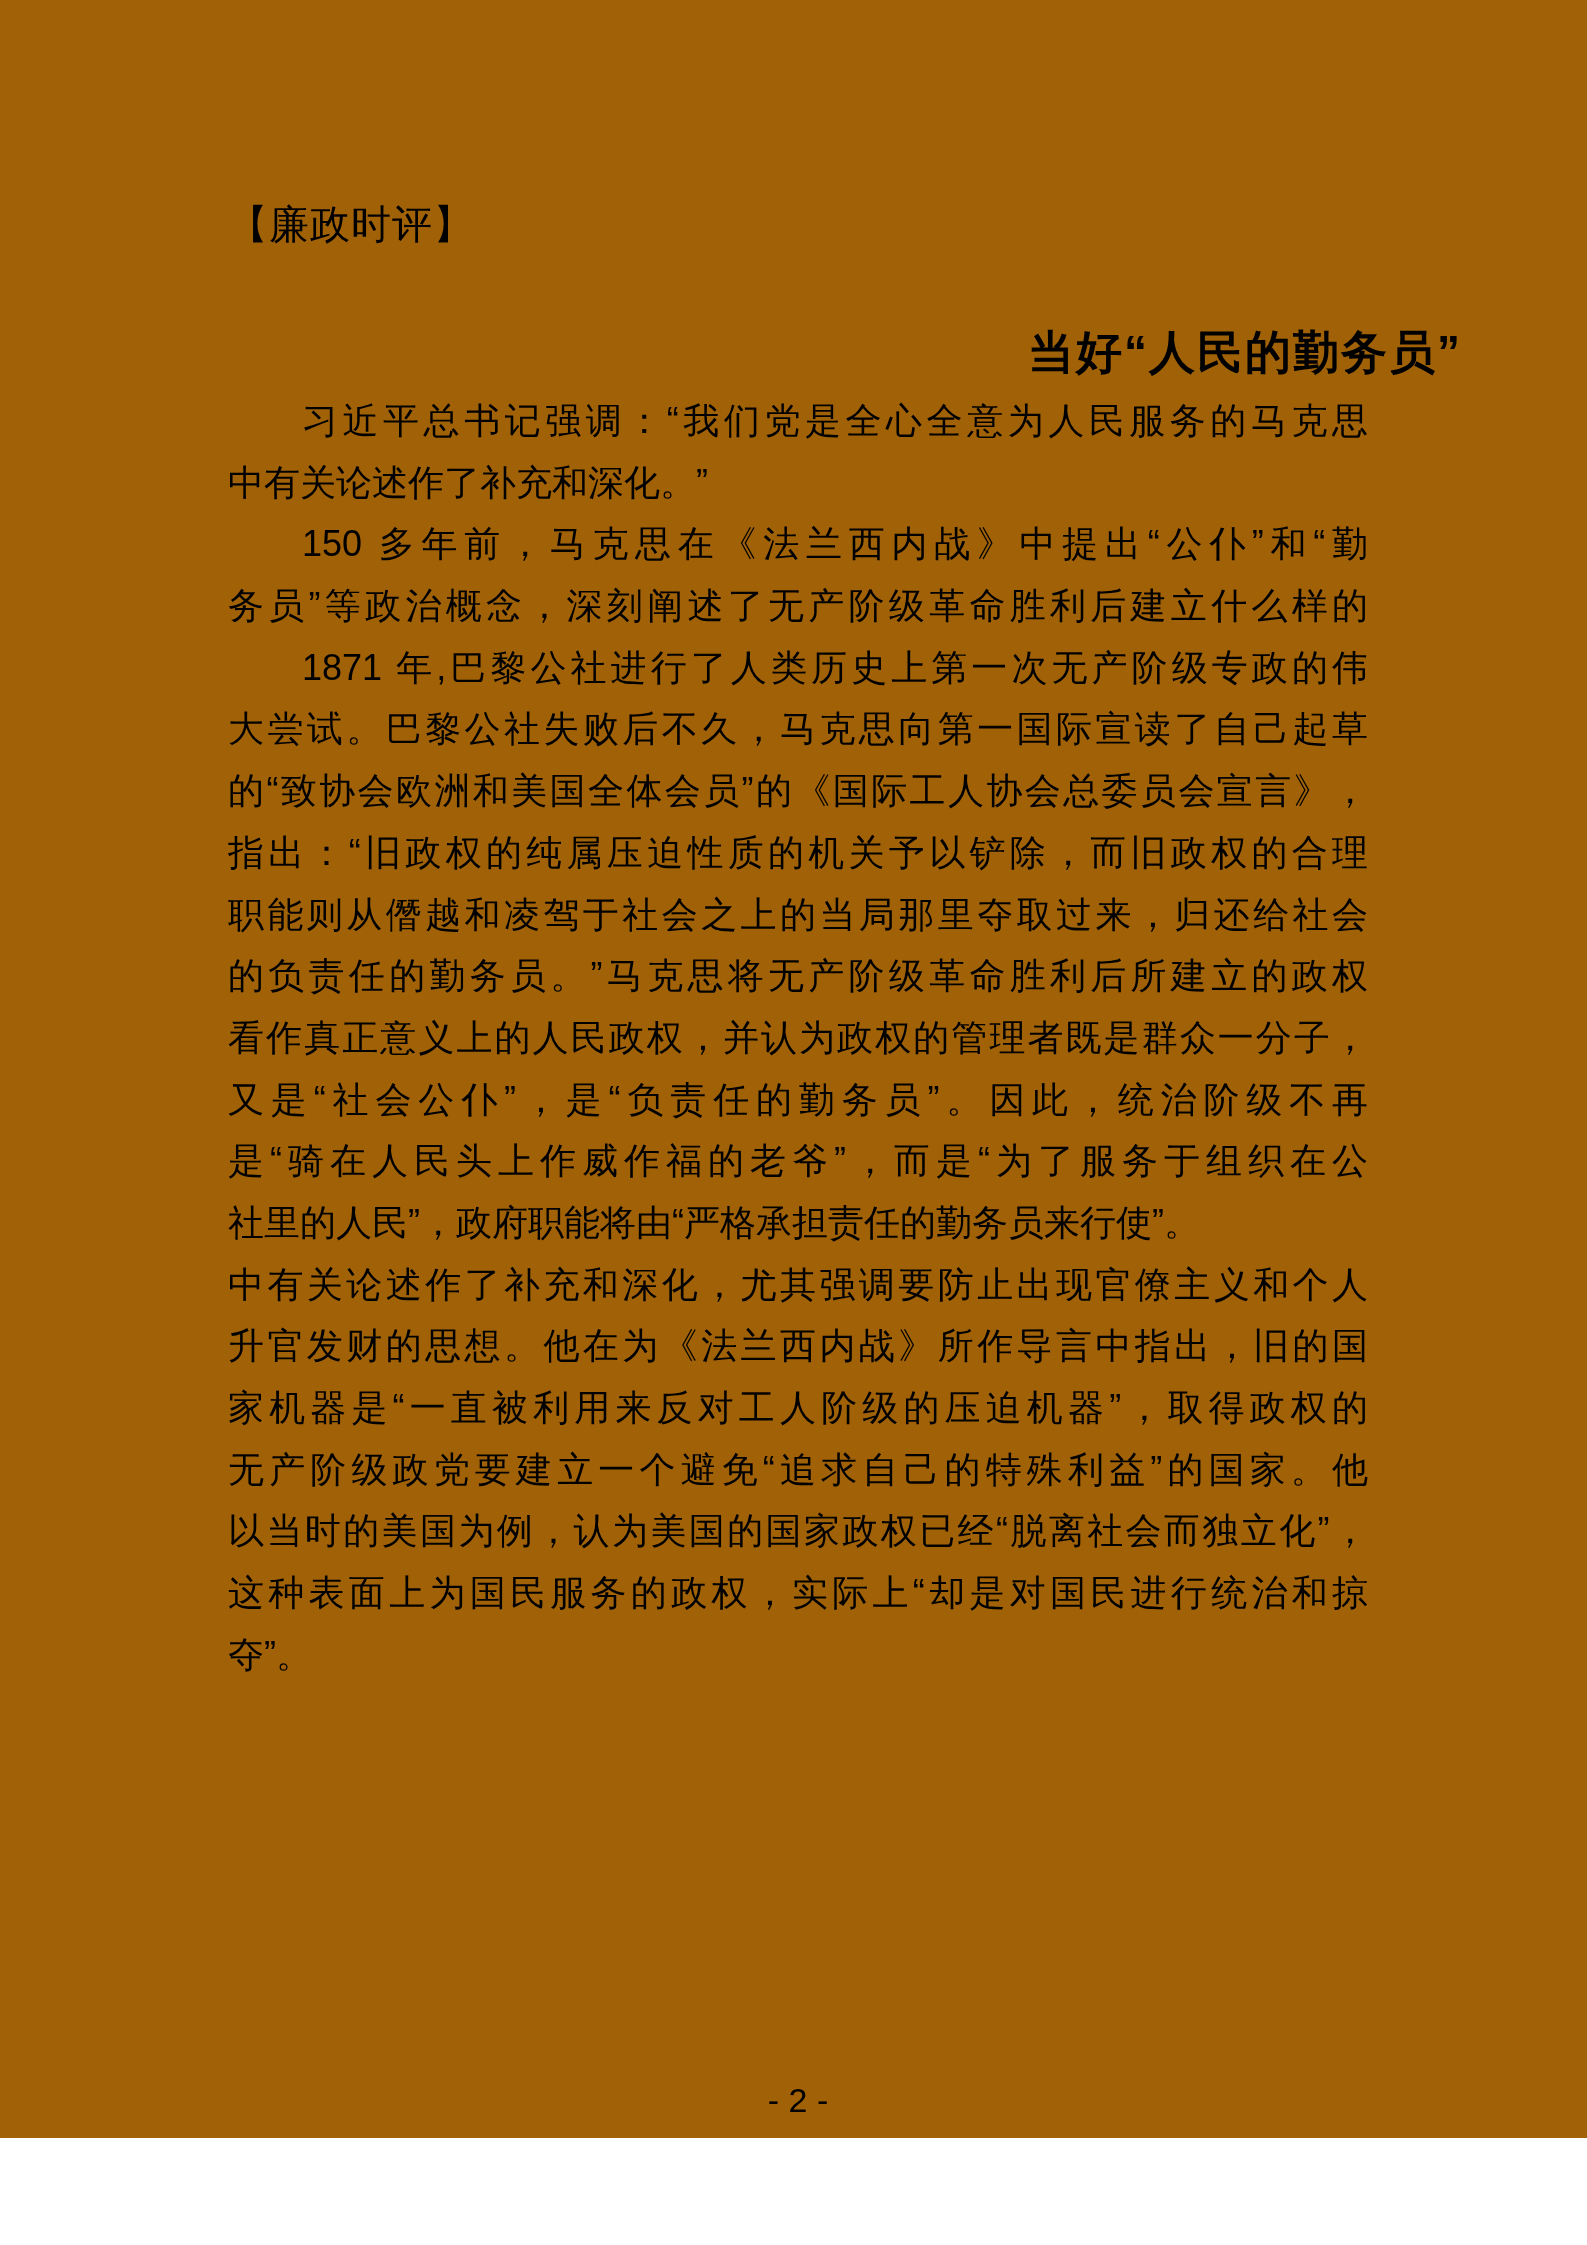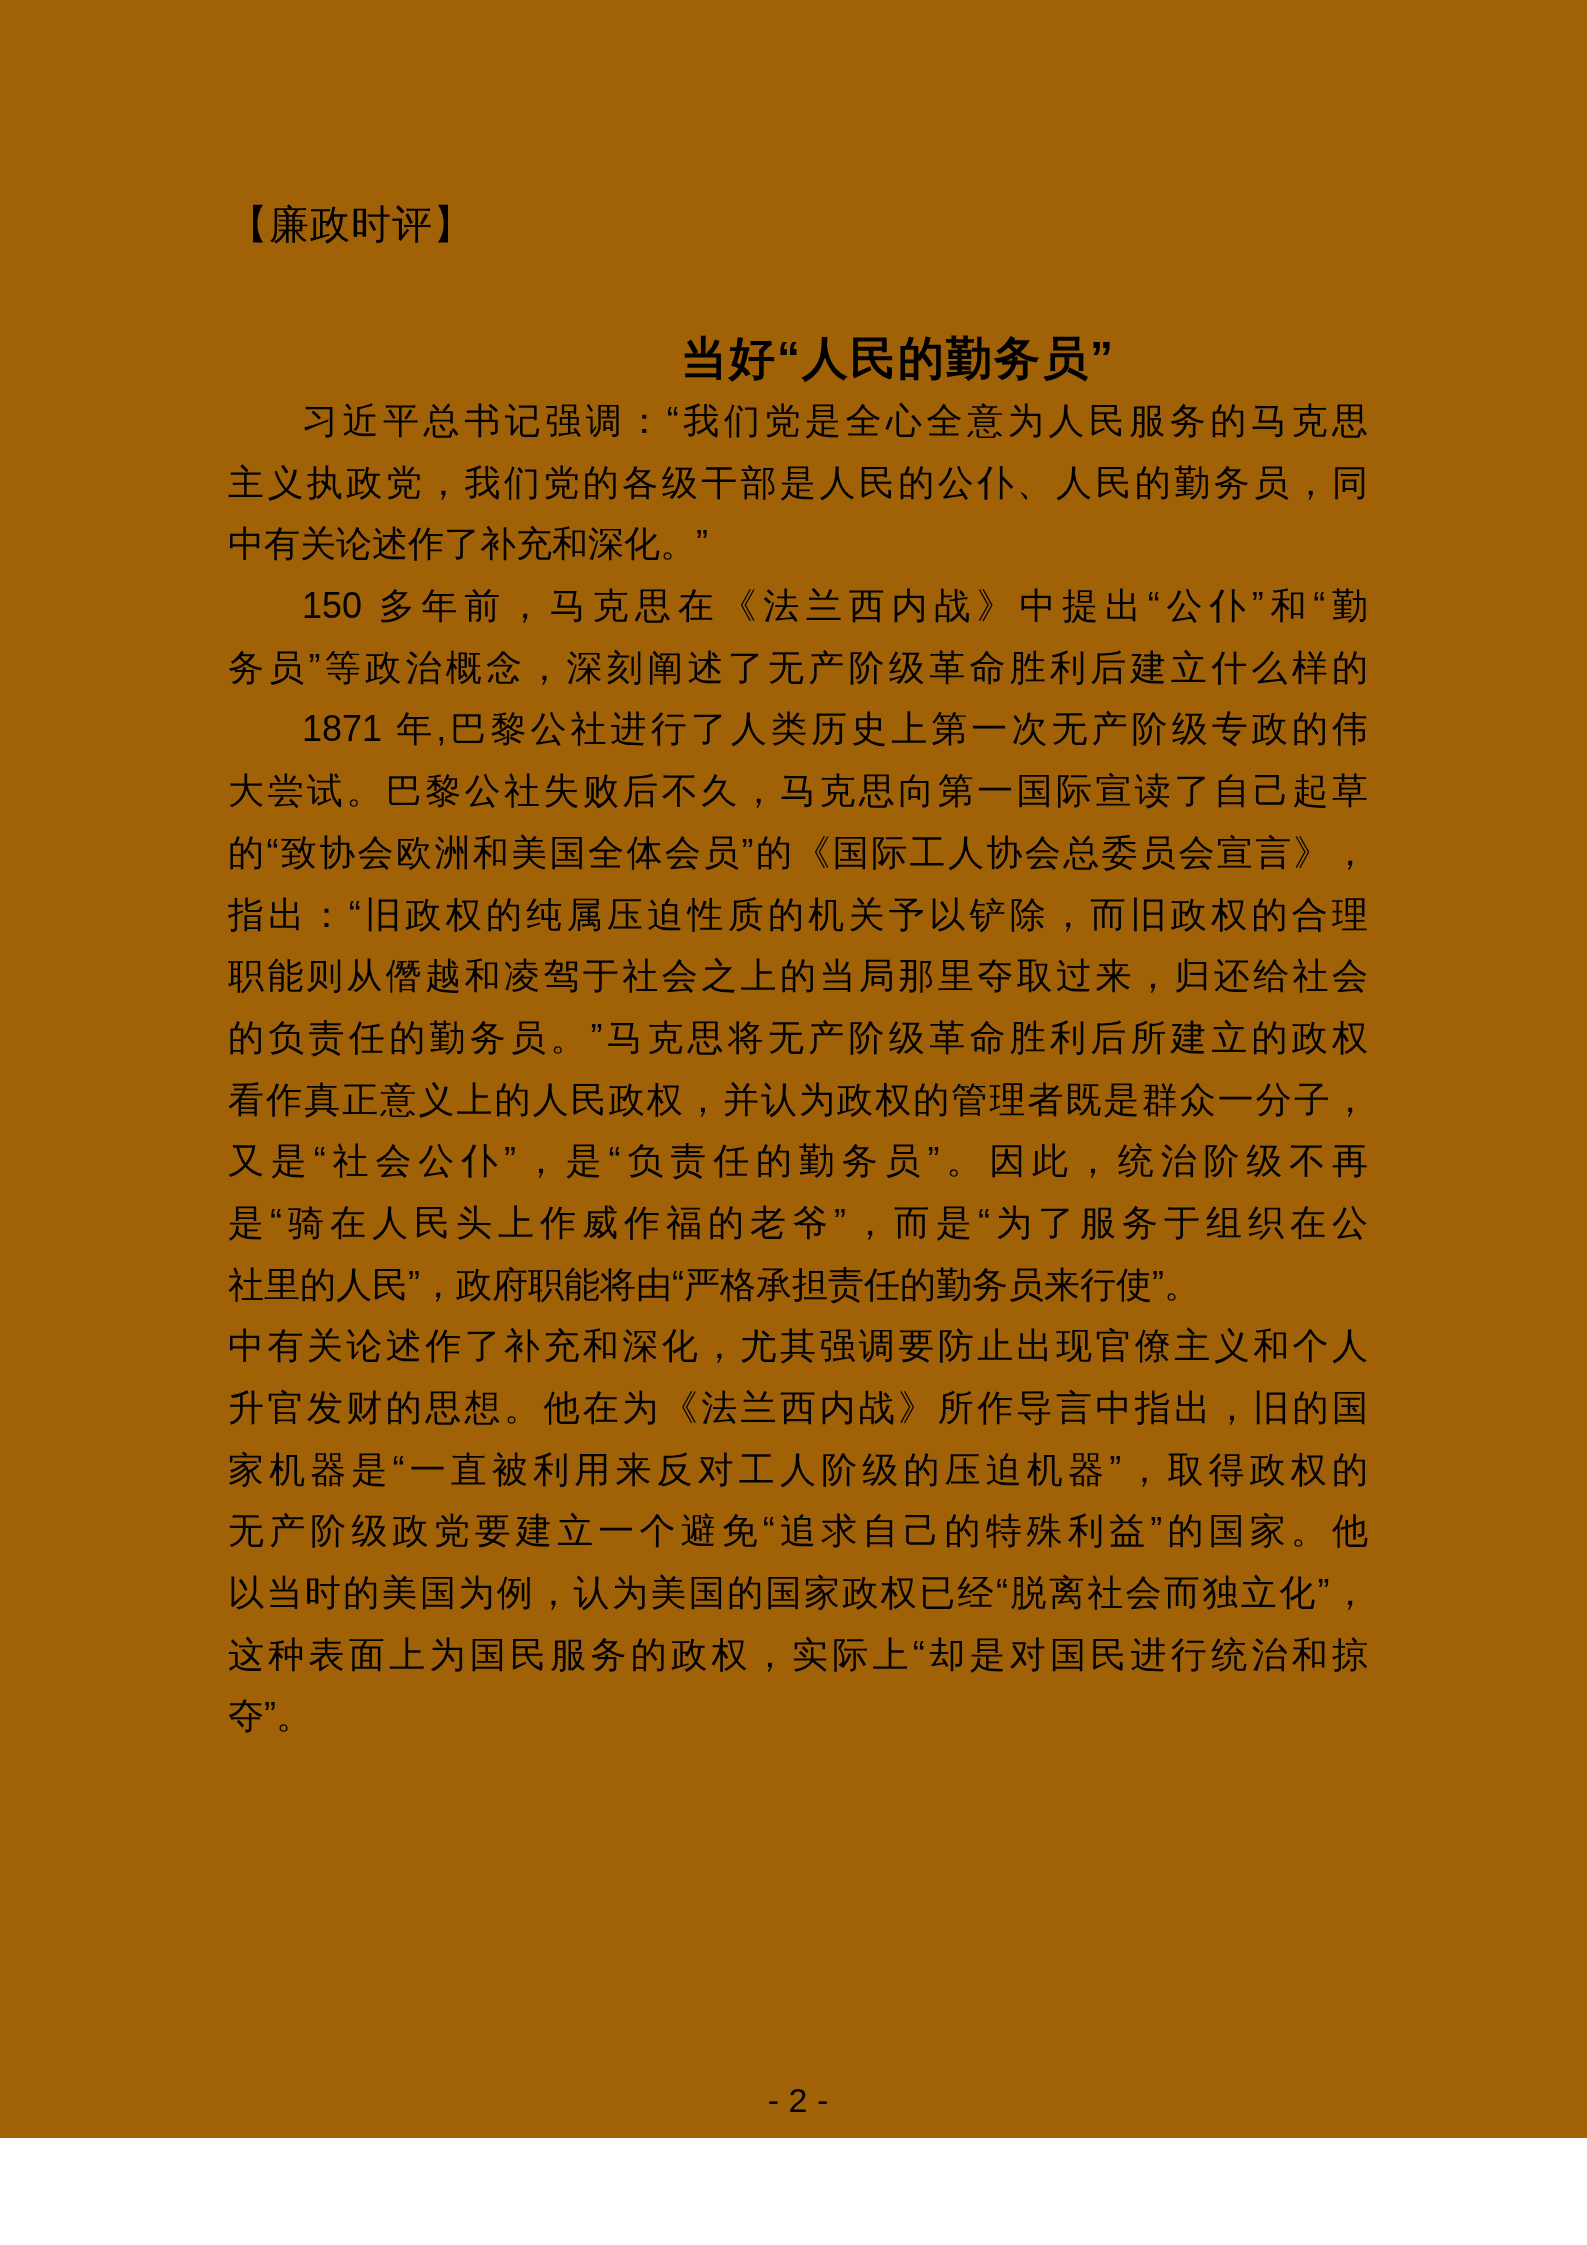--- a/index.html
+++ b/index.html
@@ -23,26 +23,26 @@
     font-size: 40px;
     line-height: 52px;
     letter-spacing: 1px;
     white-space: nowrap;
   }
   .article-title {
     position: absolute;
     left: 228px;
     top: 320px;
     width: 1140px;
-    margin: 6px;
+    margin: 0;
     padding-left: 94px;
     font-size: 46px;
     line-height: 64px;
     font-weight: bold;
-    text-align: center;
+    text-align: right;
     letter-spacing: 2px;
     white-space: nowrap;
   }
   .article-body {
     position: absolute;
     left: 228px;
     top: 390px;
     width: 1140px;
     font-size: 36px;
   }
@@ -72,21 +72,20 @@
 </head>
 <body>
 
 <div class="page">
   <div class="category-tag">【廉政时评】</div>
 
   <h1 class="article-title">当好“人民的勤务员”</h1>
 
   <div class="article-body">
       <div class="text-line para-first">习近平总书记强调：“我们党是全心全意为人民服务的马克思</div>
-      <div class="text-line">主义执政党，我们党的各级干部是人民的公仆、人民的勤务员，同</div>
       <div class="text-line para-last">中有关论述作了补充和深化。”</div>
       <div class="text-line para-first">150 多年前，马克思在《法兰西内战》中提出“公仆”和“勤</div>
       <div class="text-line">务员”等政治概念，深刻阐述了无产阶级革命胜利后建立什么样的</div>
       <div class="text-line para-first">1871 年,巴黎公社进行了人类历史上第一次无产阶级专政的伟</div>
       <div class="text-line">大尝试。巴黎公社失败后不久，马克思向第一国际宣读了自己起草</div>
       <div class="text-line">的“致协会欧洲和美国全体会员”的《国际工人协会总委员会宣言》，</div>
       <div class="text-line">指出：“旧政权的纯属压迫性质的机关予以铲除，而旧政权的合理</div>
       <div class="text-line">职能则从僭越和凌驾于社会之上的当局那里夺取过来，归还给社会</div>
       <div class="text-line">的负责任的勤务员。”马克思将无产阶级革命胜利后所建立的政权</div>
       <div class="text-line">看作真正意义上的人民政权，并认为政权的管理者既是群众一分子，</div>

